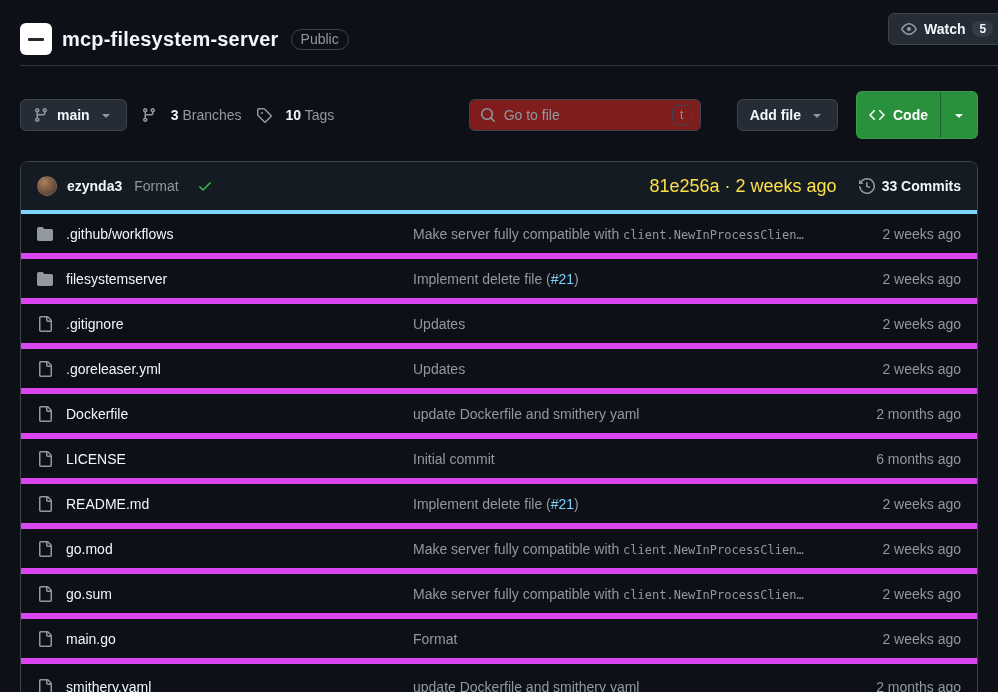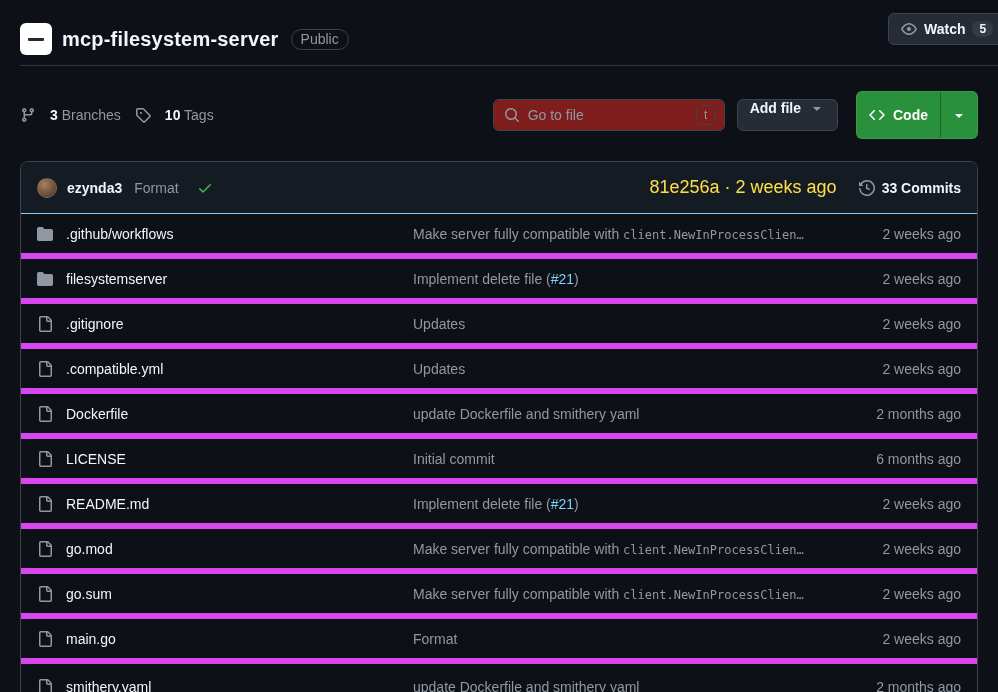--- a/index.html
+++ b/index.html
@@ -56,38 +56,38 @@
     flex:1; background:transparent; border:none; outline:none; color:#f0f6fc;
     font-family:"Liberation Sans", sans-serif; font-size:14px; min-width:0;
   }
   .goto-file input::placeholder { color:#9198a1; }
   .kbd-hint {
     border:1px solid #3d444d; border-radius:5px; width:20px; height:20px;
     display:flex; align-items:center; justify-content:center; font-size:12px; color:#9198a1;
   }
   .add-file-btn {
     height:32px; background:#262c36; border:1px solid #3d444d; border-radius:6px;
-    display:flex; gap:8px; padding:0 12px;
-    font-weight:600; color:#f0f6fc; cursor:pointer; margin-left:4px;
+    display:flex; align-items:center; gap:8px; padding:0 12px;
+    font-weight:600; color:#f0f6fc; cursor:pointer; margin-left:28px;
   }
   .code-btn {
     height:48px; background:#29903b; border:1px solid rgba(240,246,252,0.1); border-radius:6px;
     display:flex; align-items:stretch; color:#ffffff; cursor:pointer; margin-left:10px; overflow:hidden;
   }
   .code-btn .main-part { display:flex; align-items:center; gap:8px; padding:0 12px; font-weight:600; }
   .code-btn .caret-part { display:flex; align-items:center; padding:0 10px; border-left:1px solid rgba(13,17,23,0.35); }
 
   
   .file-table {
     margin-top:22px; border:1px solid #3d444d; border-radius:8px;
     overflow:hidden; background:#0d1117;
   }
   .commit-bar {
     height:52px; background:#151b23; display:flex; align-items:center;
-    padding:0 16px; border-bottom:1px solid #7dd3fc; gap:10px;
+    padding:0 16px; border-bottom:4px solid #7dd3fc; gap:10px;
   }
   .commit-avatar {
     width:20px; height:20px; border-radius:50%; flex:0 0 auto;
     background:radial-gradient(circle at 35% 30%, #a8815f 0%, #7d5b42 45%, #41332a 100%);
     border:1px solid rgba(255,255,255,0.1);
   }
   .commit-author { font-weight:700; color:#f0f6fc; cursor:pointer; }
   .commit-msg { color:#9198a1; margin-left:2px; cursor:pointer; }
   .check-icon { color:#3fb950; margin-left:8px; display:flex; cursor:pointer; }
   .commit-bar-right { margin-left:auto; display:flex; align-items:center; gap:22px; }
@@ -131,20 +131,33 @@
           </svg>
       </span>
       <span>Watch</span>
       <span class="watch-count">5</span>
     </div>
   </div>
   <div class="header-divider"></div>
 
   <div class="toolbar">
     <div class="toolbar-left">
+      <div class="branch-btn">
+        <span class="icon-muted">
+          <svg width="16" height="16" viewBox="0 0 16 16" fill="currentColor">
+              <path d="M9.5 3.25a2.25 2.25 0 1 1 3 2.122V6A2.5 2.5 0 0 1 10 8.5H6a1 1 0 0 0-1 1v1.128a2.251 2.251 0 1 1-1.5 0V5.372a2.25 2.25 0 1 1 1.5 0v1.836A2.493 2.493 0 0 1 6 7h4a1 1 0 0 0 1-1v-.628A2.25 2.25 0 0 1 9.5 3.25Zm-6 0a.75.75 0 1 0 1.5 0 .75.75 0 0 0-1.5 0Zm8.25-.75a.75.75 0 1 0 0 1.5.75.75 0 0 0 0-1.5ZM4.25 12a.75.75 0 1 0 0 1.5.75.75 0 0 0 0-1.5Z"></path>
+            </svg>
+        </span>
+        <span class="branch-name">main</span>
+        <span class="icon-muted">
+          <svg width="16" height="16" viewBox="0 0 16 16" fill="currentColor">
+              <path d="m4.427 7.427 3.396 3.396a.25.25 0 0 0 .354 0l3.396-3.396A.25.25 0 0 0 11.396 7H4.604a.25.25 0 0 0-.177.427Z"></path>
+            </svg>
+        </span>
+      </div>
       <div class="meta-link">
         <span class="icon-muted">
           <svg width="16" height="16" viewBox="0 0 16 16" fill="currentColor">
               <path d="M9.5 3.25a2.25 2.25 0 1 1 3 2.122V6A2.5 2.5 0 0 1 10 8.5H6a1 1 0 0 0-1 1v1.128a2.251 2.251 0 1 1-1.5 0V5.372a2.25 2.25 0 1 1 1.5 0v1.836A2.493 2.493 0 0 1 6 7h4a1 1 0 0 0 1-1v-.628A2.25 2.25 0 0 1 9.5 3.25Zm-6 0a.75.75 0 1 0 1.5 0 .75.75 0 0 0-1.5 0Zm8.25-.75a.75.75 0 1 0 0 1.5.75.75 0 0 0 0-1.5ZM4.25 12a.75.75 0 1 0 0 1.5.75.75 0 0 0 0-1.5Z"></path>
             </svg>
         </span>
         <span><b>3</b> <span>Branches</span></span>
       </div>
       <div class="meta-link">
         <span class="icon-muted">
@@ -263,21 +276,21 @@
   </div>
 
   <div class="file-row">
     <div class="cell-name">
 
       <span class="ficon icon-file" style="display: flex;">
         <svg width="16" height="16" viewBox="0 0 16 16" fill="currentColor">
                 <path d="M2 1.75C2 .784 2.784 0 3.75 0h6.586c.464 0 .909.184 1.237.513l2.914 2.914c.329.328.513.773.513 1.237v9.586A1.75 1.75 0 0 1 13.25 16h-9.5A1.75 1.75 0 0 1 2 14.25Zm1.75-.25a.25.25 0 0 0-.25.25v12.5c0 .138.112.25.25.25h9.5a.25.25 0 0 0 .25-.25V6h-2.75A1.75 1.75 0 0 1 9 4.25V1.5Zm6.75.062V4.25c0 .138.112.25.25.25h2.688l-.011-.013-2.914-2.914-.013-.011Z"></path>
               </svg>
       </span>
-      <span class="file-link">.compatible.yml</span>
+      <span class="file-link">.goreleaser.yml</span>
     </div>
     <div class="cell-msg">
       <span class="msg-link"><span>Updates</span></span>
     </div>
     <div class="cell-date">2 weeks ago</div>
   </div>
 
   <div class="file-row">
     <div class="cell-name">
 

